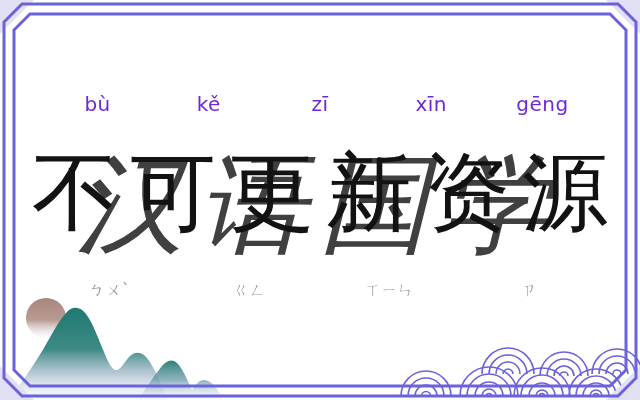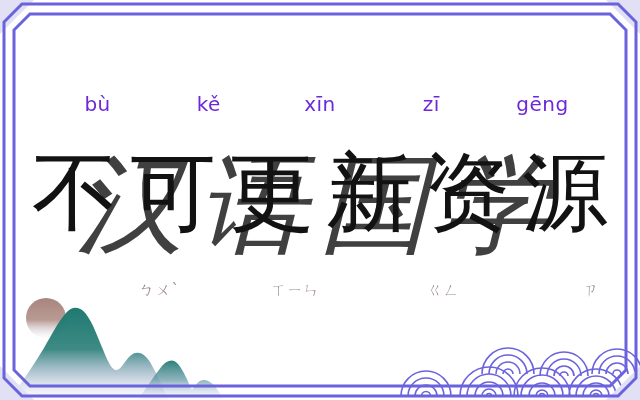--- a/index.html
+++ b/index.html
@@ -110,21 +110,20 @@
     align-items: center;
     margin-top: 14px;
     padding: 0 14px;
     box-sizing: border-box;
   }
   #zhuyin-row .cell {
     font-family: "DejaVu Sans", "Liberation Sans", sans-serif;
     font-size: 15px;
     color: #9d8b8b;
     letter-spacing: 1px;
-    text-align: right;
   }
 
   
   #scenery {
     position: absolute;
     left: 0;
     bottom: 0;
     width: 330px;
     height: 110px;
     z-index: 2;
@@ -149,38 +148,38 @@
 
   <div id="watermark">
     <span class="wm-text">汉语国学</span>
   </div>
 
   <div id="content">
 
     <div class="row" id="pinyin-row">
       <div class="cell">bù</div>
       <div class="cell">kě</div>
+      <div class="cell">zī</div>
       <div class="cell">xīn</div>
-      <div class="cell">zī</div>
       <div class="cell">gēng</div>
     </div>
 
     <div class="row" id="hanzi-row">
       <div class="cell">不</div>
       <div class="cell">可</div>
       <div class="cell">更</div>
       <div class="cell">新</div>
       <div class="cell">资</div>
       <div class="cell">源</div>
     </div>
 
     <div class="row" id="zhuyin-row">
       <div class="cell">ㄅㄨˋ</div>
+      <div class="cell">ㄍㄥ</div>
       <div class="cell">ㄒㄧㄣ</div>
-      <div class="cell">ㄍㄥ</div>
       <div class="cell">ㄗ</div>
     </div>
 
   </div>
 
   <svg id="scenery" viewBox="0 0 330 110" preserveAspectRatio="none">
     <defs>
       <linearGradient id="mtnGrad" x1="0" y1="0" x2="0" y2="1">
         <stop offset="0%" stop-color="#1f7a72" stop-opacity="1"></stop>
         <stop offset="45%" stop-color="#2d8079" stop-opacity="0.92"></stop>

